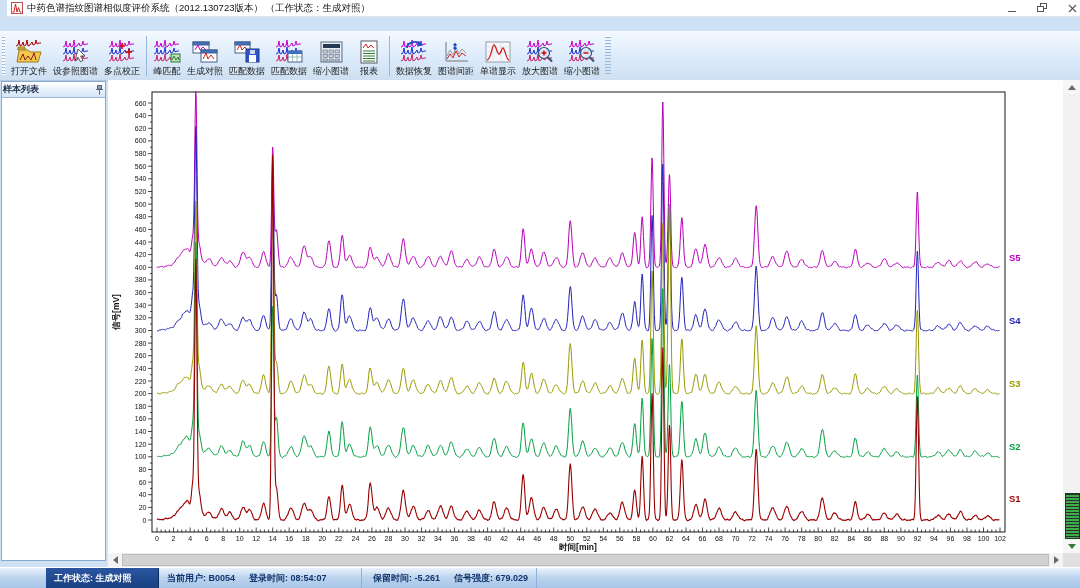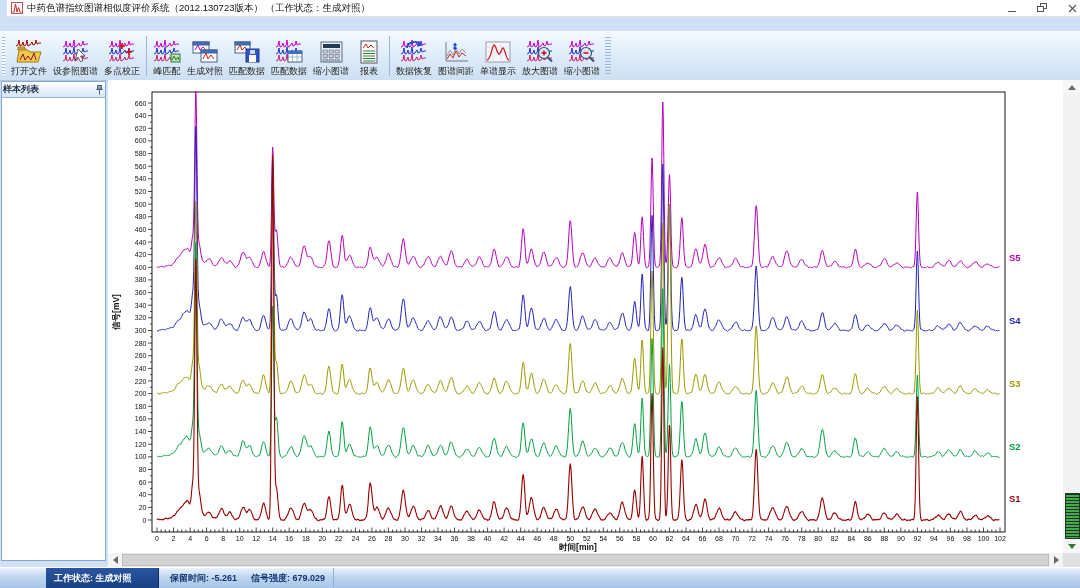--- a/index.html
+++ b/index.html
@@ -415,20 +415,24 @@
       <div class="h-thumb"></div>
     </div>
     <div class="h-arrow">
         <span class="tri-right"></span>
       </div>
   </div>
   <div class="corner"></div>
 
   <div class="statusbar">
     <div class="seg seg-dark">工作状态: 生成对照</div>
+    <div class="seg" style="width:186px;">
+      <span>当前用户: B0054</span>
+      <span>登录时间: 08:54:07</span>
+    </div>
     <div class="seg" style="width:158px;justify-content:flex-end;">
       <span>保留时间: -5.261</span>
       <span>信号强度: 679.029</span>
     </div>
     <div class="seg seg-fill"></div>
   </div>
 
 </div>
 
 </body></html>

